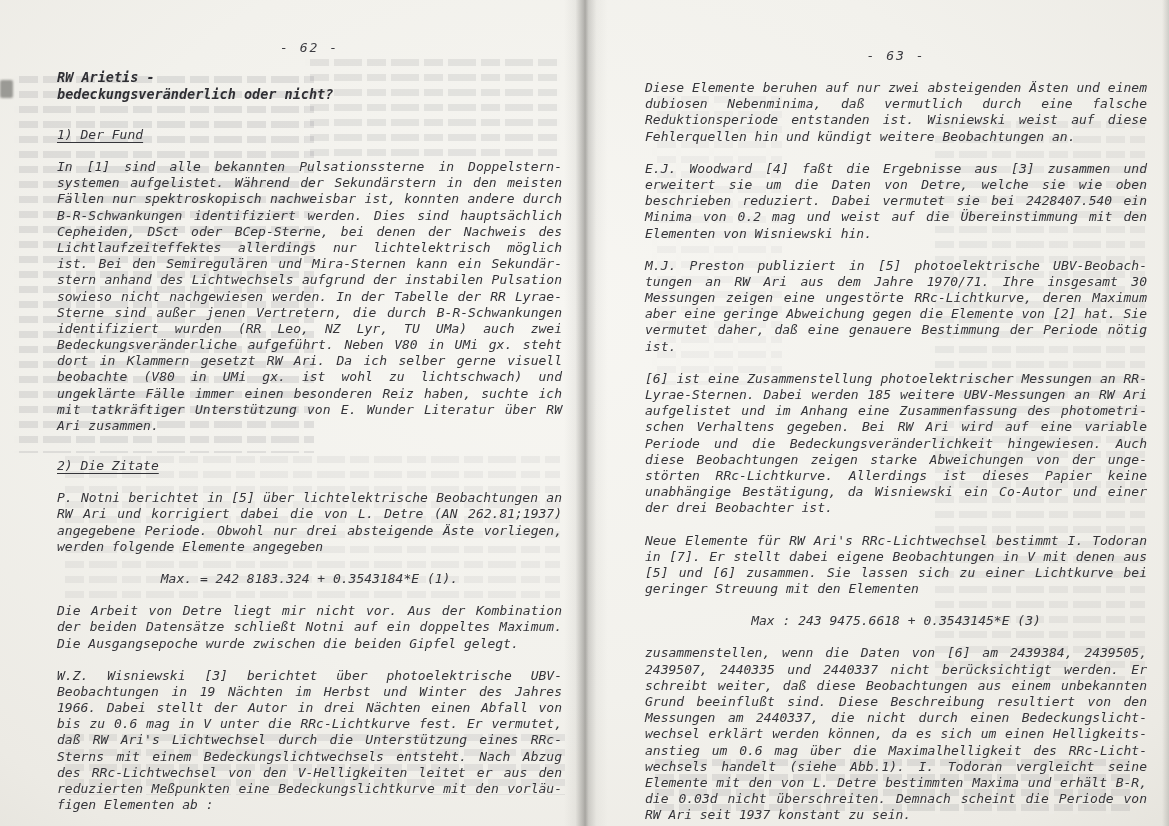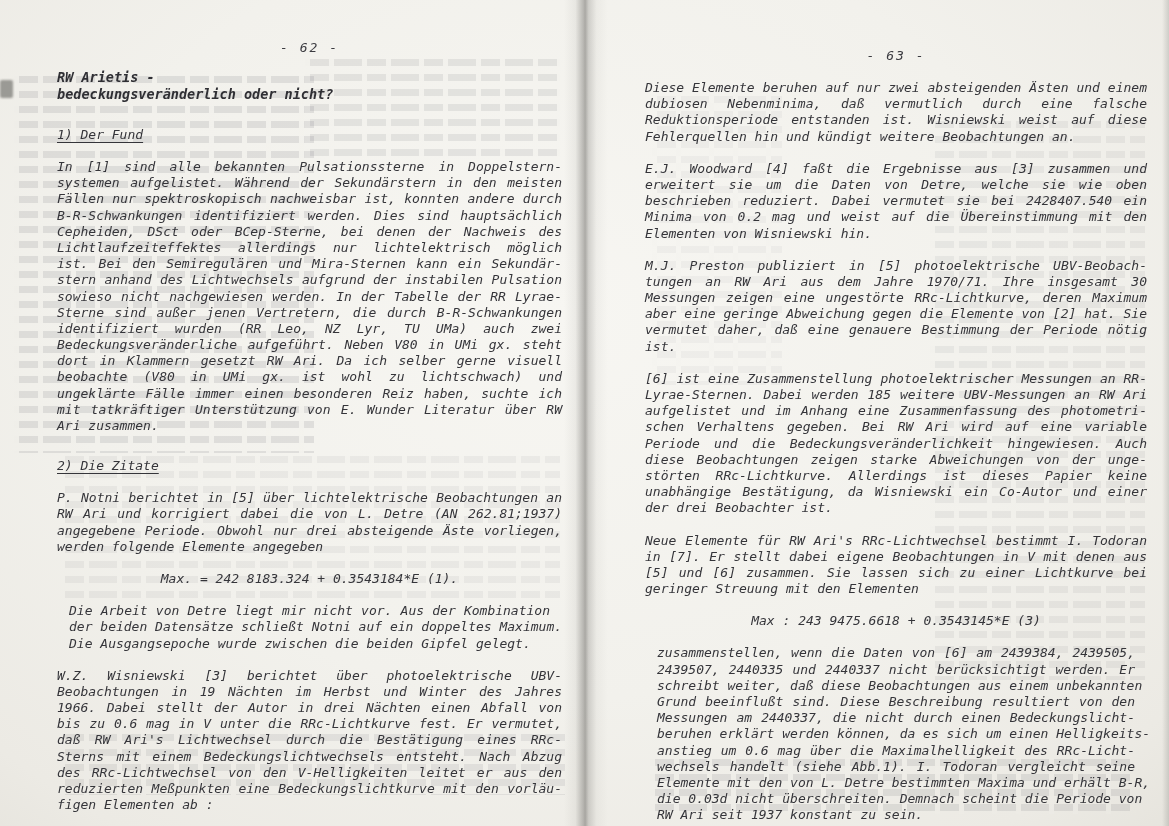--- a/index.html
+++ b/index.html
@@ -14,21 +14,21 @@
   .page{position:absolute;}
   .page-left{left:57px;top:40px;width:505px;font-style:italic;}
   .page-right{left:645px;top:48px;width:502px;}
   .pagenum{text-align:center;font-size:13px;line-height:16px;letter-spacing:2px;color:#3b3b40;}
   .title{margin-top:13px;font-weight:bold;font-size:13.5px;line-height:17px;color:#2f2f34;}
   .blocks .heading{
     margin:24px 0 0;font-size:13px;line-height:16px;
     text-decoration:underline;text-underline-offset:3px;
   }
   .blocks .para{margin:16px 0 0;}
-  .blocks .para.tight{margin:12px;}
+  .blocks .para.tight{margin:0;}
   .blocks .formula{margin:16px;font-size:13px;line-height:16.2px;text-align:center;}
   .tline{
     font-size:13px;line-height:16.2px;height:16.2px;
     text-align:justify;text-align-last:justify;white-space:nowrap;
   }
   .tline.lastline{text-align-last:left;}
   
   .gutter{
     position:absolute;left:564px;top:0;width:44px;height:826px;pointer-events:none;
     background:linear-gradient(90deg,
@@ -109,21 +109,21 @@
         <div class="block para tight">
           <div class="tline">Die Arbeit von Detre liegt mir nicht vor. Aus der Kombination</div>
           <div class="tline">der beiden Datensätze schließt Notni auf ein doppeltes Maximum.</div>
           <div class="tline lastline">Die Ausgangsepoche wurde zwischen die beiden Gipfel gelegt.</div>
         </div>
         <div class="block para">
           <div class="tline">W.Z. Wisniewski [3] berichtet über photoelektrische UBV-</div>
           <div class="tline">Beobachtungen in 19 Nächten im Herbst und Winter des Jahres</div>
           <div class="tline">1966. Dabei stellt der Autor in drei Nächten einen Abfall von</div>
           <div class="tline">bis zu 0.6 mag in V unter die RRc-Lichtkurve fest. Er vermutet,</div>
-          <div class="tline">daß RW Ari's Lichtwechsel durch die Bestätigung eines RRc-</div>
+          <div class="tline">daß RW Ari's Lichtwechsel durch die Unterstützung eines RRc-</div>
           <div class="tline">Sterns mit einem Bedeckungslichtwechsels entsteht. Nach Abzug</div>
           <div class="tline">des RRc-Lichtwechsel von den V-Helligkeiten leitet er aus den</div>
           <div class="tline">reduzierten Meßpunkten eine Bedeckungslichtkurve mit den vorläu-</div>
           <div class="tline lastline">figen Elementen ab :</div>
         </div>
         <div class="block formula">Min. = 243 9384.97 + 2.6462*E (2).</div>
       </div>
   </div>
 
   <div class="page page-right">
@@ -167,21 +167,21 @@
           <div class="tline">[5] und [6] zusammen. Sie lassen sich zu einer Lichtkurve bei</div>
           <div class="tline lastline">geringer Streuung mit den Elementen</div>
         </div>
         <div class="block formula">Max : 243 9475.6618 + 0.3543145*E (3)</div>
         <div class="block para tight">
           <div class="tline">zusammenstellen, wenn die Daten von [6] am 2439384, 2439505,</div>
           <div class="tline">2439507, 2440335 und 2440337 nicht berücksichtigt werden. Er</div>
           <div class="tline">schreibt weiter, daß diese Beobachtungen aus einem unbekannten</div>
           <div class="tline">Grund beeinflußt sind. Diese Beschreibung resultiert von den</div>
           <div class="tline">Messungen am 2440337, die nicht durch einen Bedeckungslicht-</div>
-          <div class="tline">beruhen erklärt werden können, da es sich um einen Helligkeits-</div>
+          <div class="tline">wechsel erklärt werden können, da es sich um einen Helligkeits-</div>
           <div class="tline">anstieg um 0.6 mag über die Maximalhelligkeit des RRc-Licht-</div>
           <div class="tline">wechsels handelt (siehe Abb.1). I. Todoran vergleicht seine</div>
           <div class="tline">Elemente mit den von L. Detre bestimmten Maxima und erhält B-R,</div>
           <div class="tline">die 0.03d nicht überschreiten. Demnach scheint die Periode von</div>
           <div class="tline lastline">RW Ari seit 1937 konstant zu sein.</div>
         </div>
       </div>
   </div>
 
   <div class="gutter"></div>

